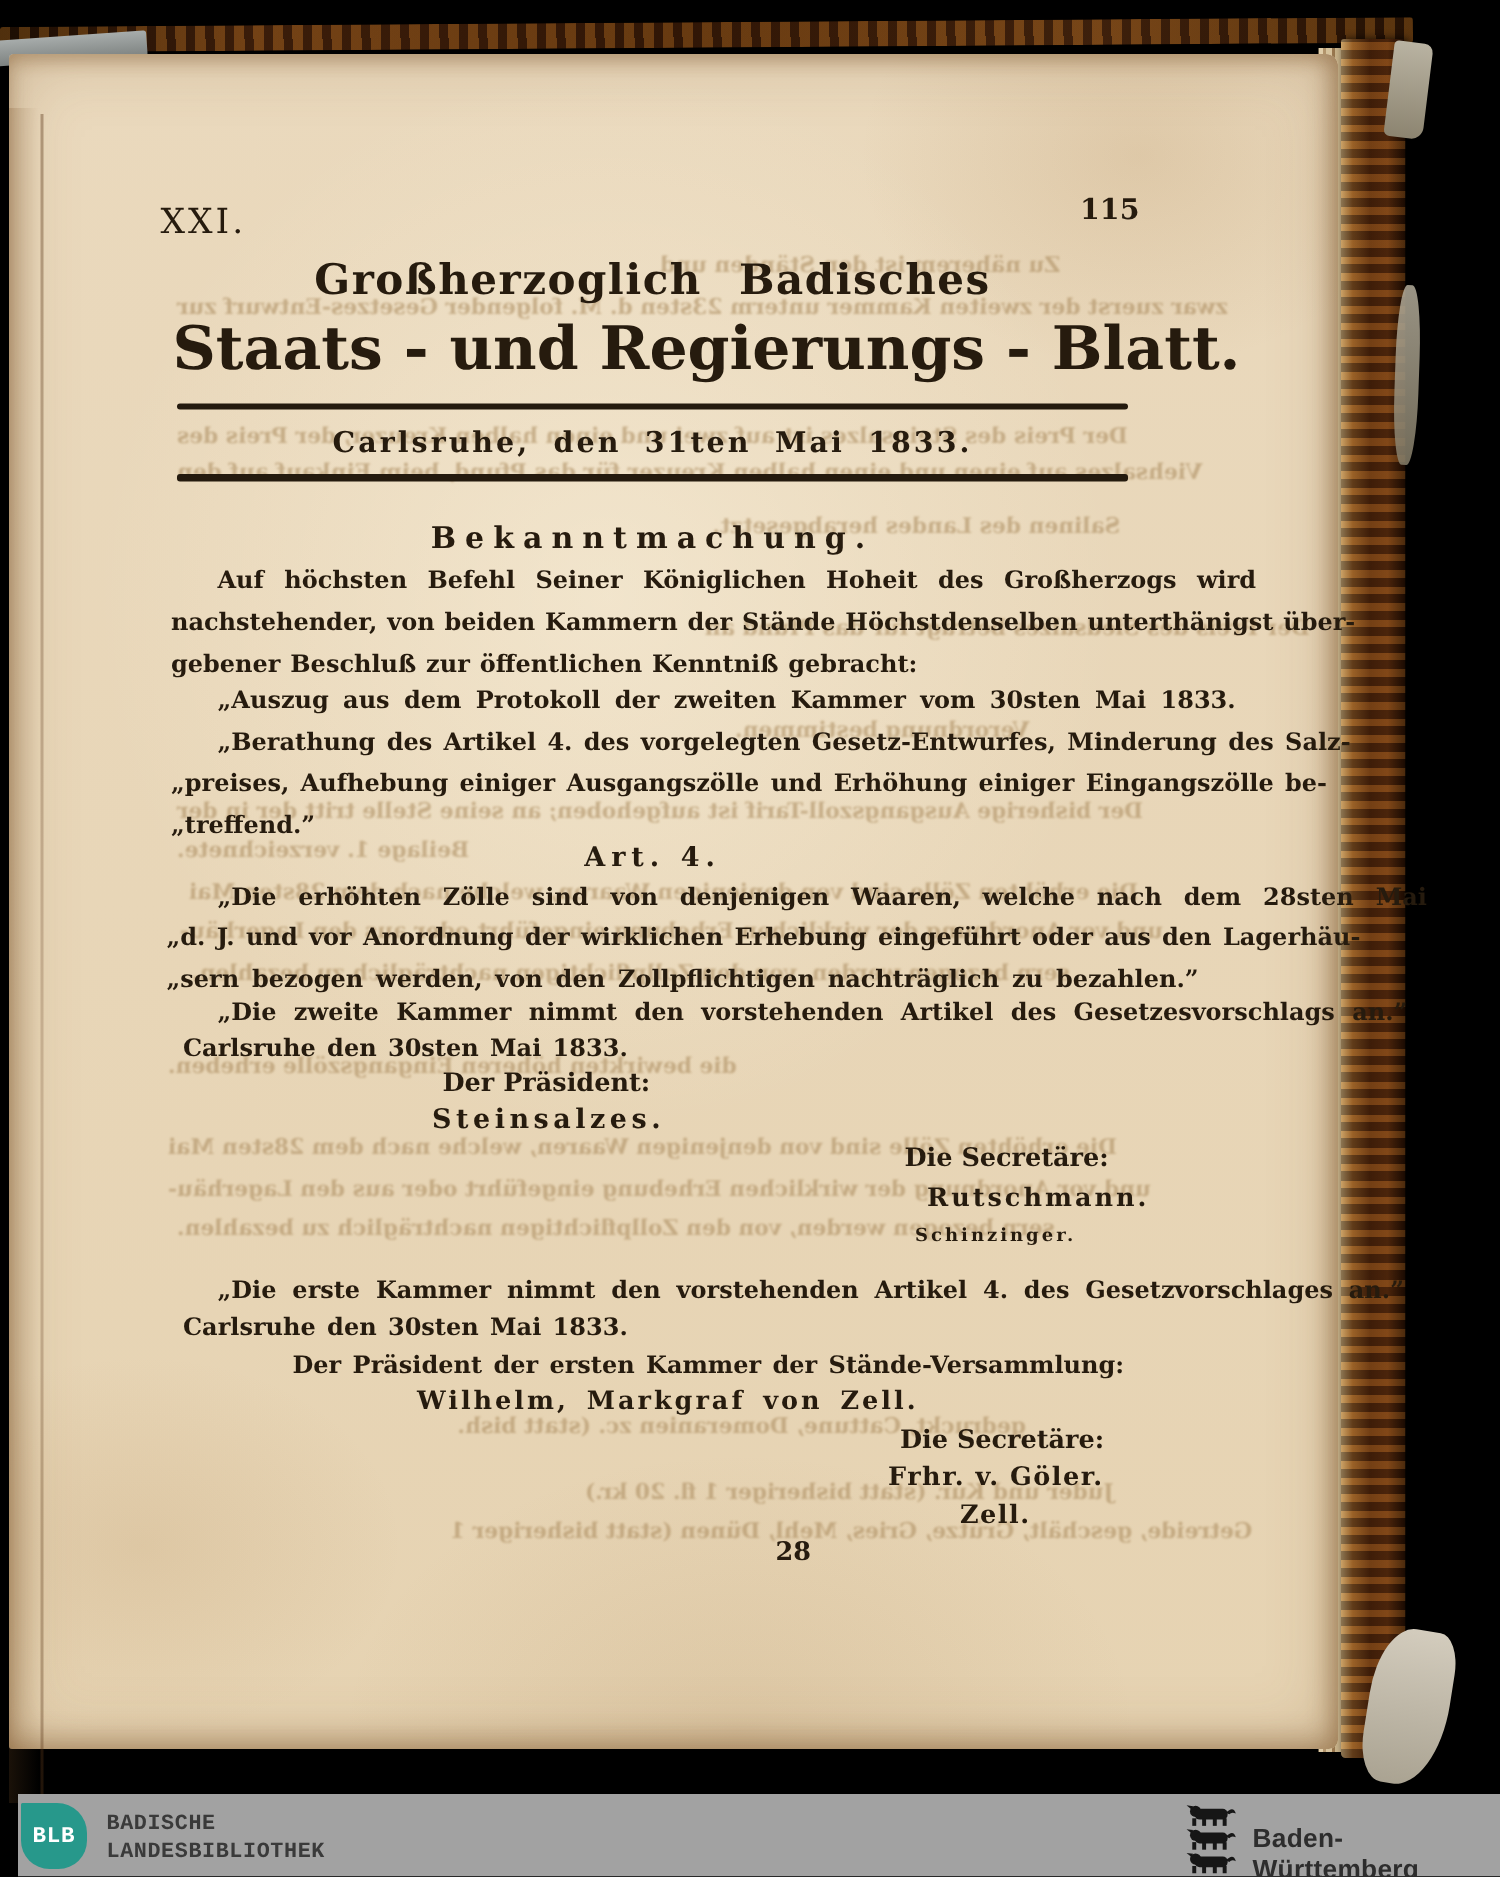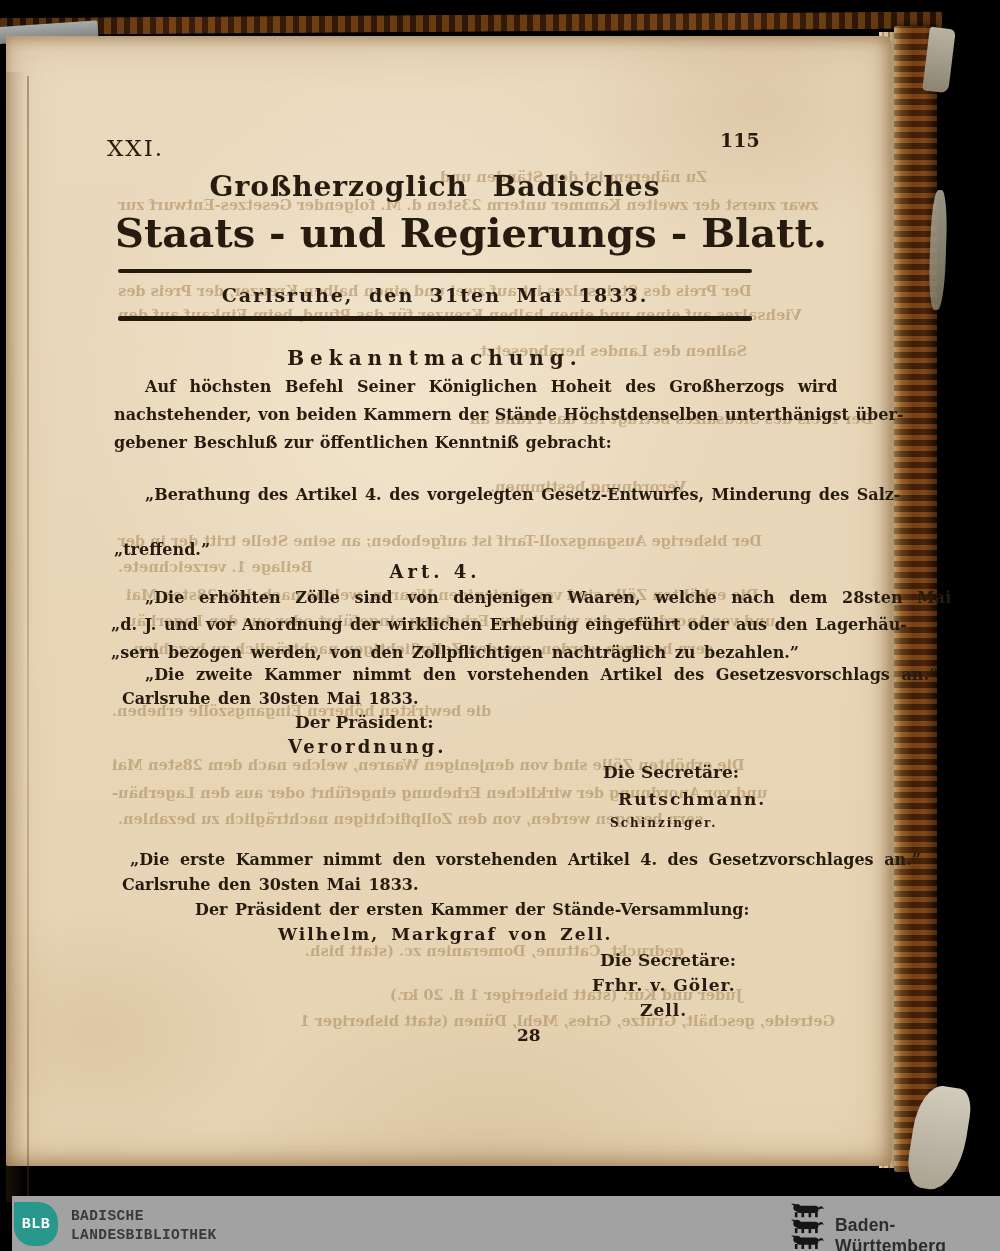--- a/index.html
+++ b/index.html
@@ -138,37 +138,39 @@
 
   <div class="rule" style="top:269px;height:4px"></div>
   <div class="t c" style="top:284px;font-size:19px;letter-spacing:2px;word-spacing:7px">Carlsruhe, den 31ten Mai 1833.</div>
   <div class="rule" style="top:316px;height:5px"></div>
 
   <div class="t c" style="top:346px;font-size:20px;letter-spacing:6px">Bekanntmachung.</div>
 
   <div class="t" style="left:145px;top:377px;word-spacing:8px">Auf höchsten Befehl Seiner Königlichen Hoheit des Großherzogs wird</div>
   <div class="t" style="left:114px;top:433px;word-spacing:1px">gebener Beschluß zur öffentlichen Kenntniß gebracht:</div>
   <div class="t" style="left:114px;top:405px;word-spacing:1px">nachstehender, von beiden Kammern der Stände Höchstdenselben unterthänigst über-</div>
+  <div class="t" style="left:145px;top:457px;word-spacing:4px">„Auszug aus dem Protokoll der zweiten Kammer vom 30sten Mai 1833.</div>
   <div class="t" style="left:145px;top:485px;word-spacing:2px">„Berathung des Artikel 4. des vorgelegten Gesetz-Entwurfes, Minderung des Salz-</div>
+  <div class="t" style="left:114px;top:512px;word-spacing:2px">„preises, Aufhebung einiger Ausgangszölle und Erhöhung einiger Eingangszölle be-</div>
   <div class="t" style="left:114px;top:540px">„treffend.”</div>
 
   <div class="t c" style="top:561px;font-size:18px;letter-spacing:4px">Art.  4.</div>
   <div class="t" style="left:145px;top:588px;word-spacing:9px">„Die erhöhten Zölle sind von denjenigen Waaren, welche nach dem 28sten Mai</div>
   <div class="t" style="left:111px;top:615px;word-spacing:2px">„d. J. und vor Anordnung der wirklichen Erhebung eingeführt oder aus den Lagerhäu-</div>
   <div class="t" style="left:111px;top:643px;word-spacing:3px">„sern bezogen werden, von den Zollpflichtigen nachträglich zu bezahlen.”</div>
   <div class="t" style="left:145px;top:665px;word-spacing:6px">„Die zweite Kammer nimmt den vorstehenden Artikel des Gesetzesvorschlags an.”</div>
   <div class="t" style="left:122px;top:689px;word-spacing:2px">Carlsruhe den 30sten Mai 1833.</div>
 
   <div class="t" style="left:295px;top:712px;font-size:17px">Der Präsident:</div>
-  <div class="t" style="left:288px;top:736px;font-size:18px;letter-spacing:3px">Verordnung.</div>
+  <div class="t" style="left:288px;top:736px;font-size:18px;letter-spacing:3px">Steinsalzes.</div>
   <div class="t" style="left:603px;top:762px;font-size:17px">Die Secretäre:</div>
   <div class="t" style="left:618px;top:789px;font-size:17px;letter-spacing:2px">Rutschmann.</div>
   <div class="t" style="left:610px;top:816px;font-size:12px;letter-spacing:2px">Schinzinger.</div>
 
-  <div class="t" style="left:130px;top:850px;word-spacing:5px">„Die erste Kammer nimmt den vorstehenden Artikel 4. des Gesetzvorschlages an.”</div>
+  <div class="t" style="left:145px;top:850px;word-spacing:5px">„Die erste Kammer nimmt den vorstehenden Artikel 4. des Gesetzvorschlages an.”</div>
   <div class="t" style="left:122px;top:875px;word-spacing:2px">Carlsruhe den 30sten Mai 1833.</div>
   <div class="t" style="left:195px;top:900px;word-spacing:2px">Der Präsident der ersten Kammer der Stände-Versammlung:</div>
   <div class="t" style="left:278px;top:924px;font-size:17px;letter-spacing:2px;word-spacing:4px">Wilhelm, Markgraf von Zell.</div>
   <div class="t" style="left:600px;top:950px;font-size:17px">Die Secretäre:</div>
   <div class="t" style="left:592px;top:975px;font-size:17px;letter-spacing:1px">Frhr. v. Göler.</div>
   <div class="t" style="left:640px;top:1000px;font-size:17px;letter-spacing:1px">Zell.</div>
 
   <div class="t" style="left:517px;top:1025px;font-size:17px">28</div>
 </div>
 

